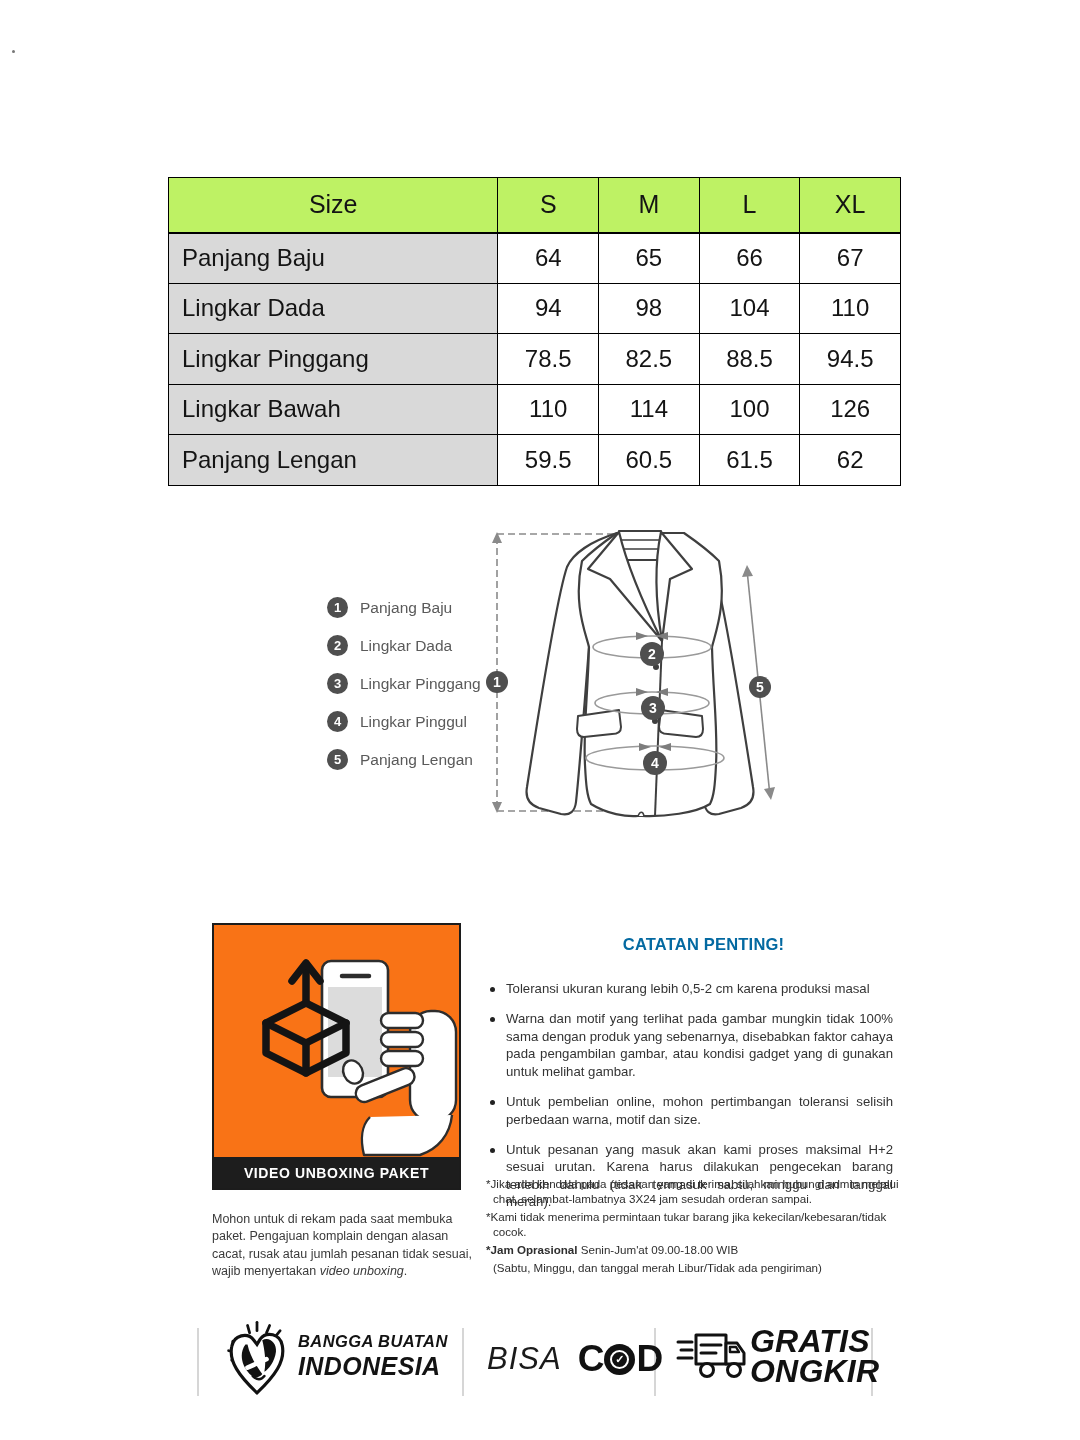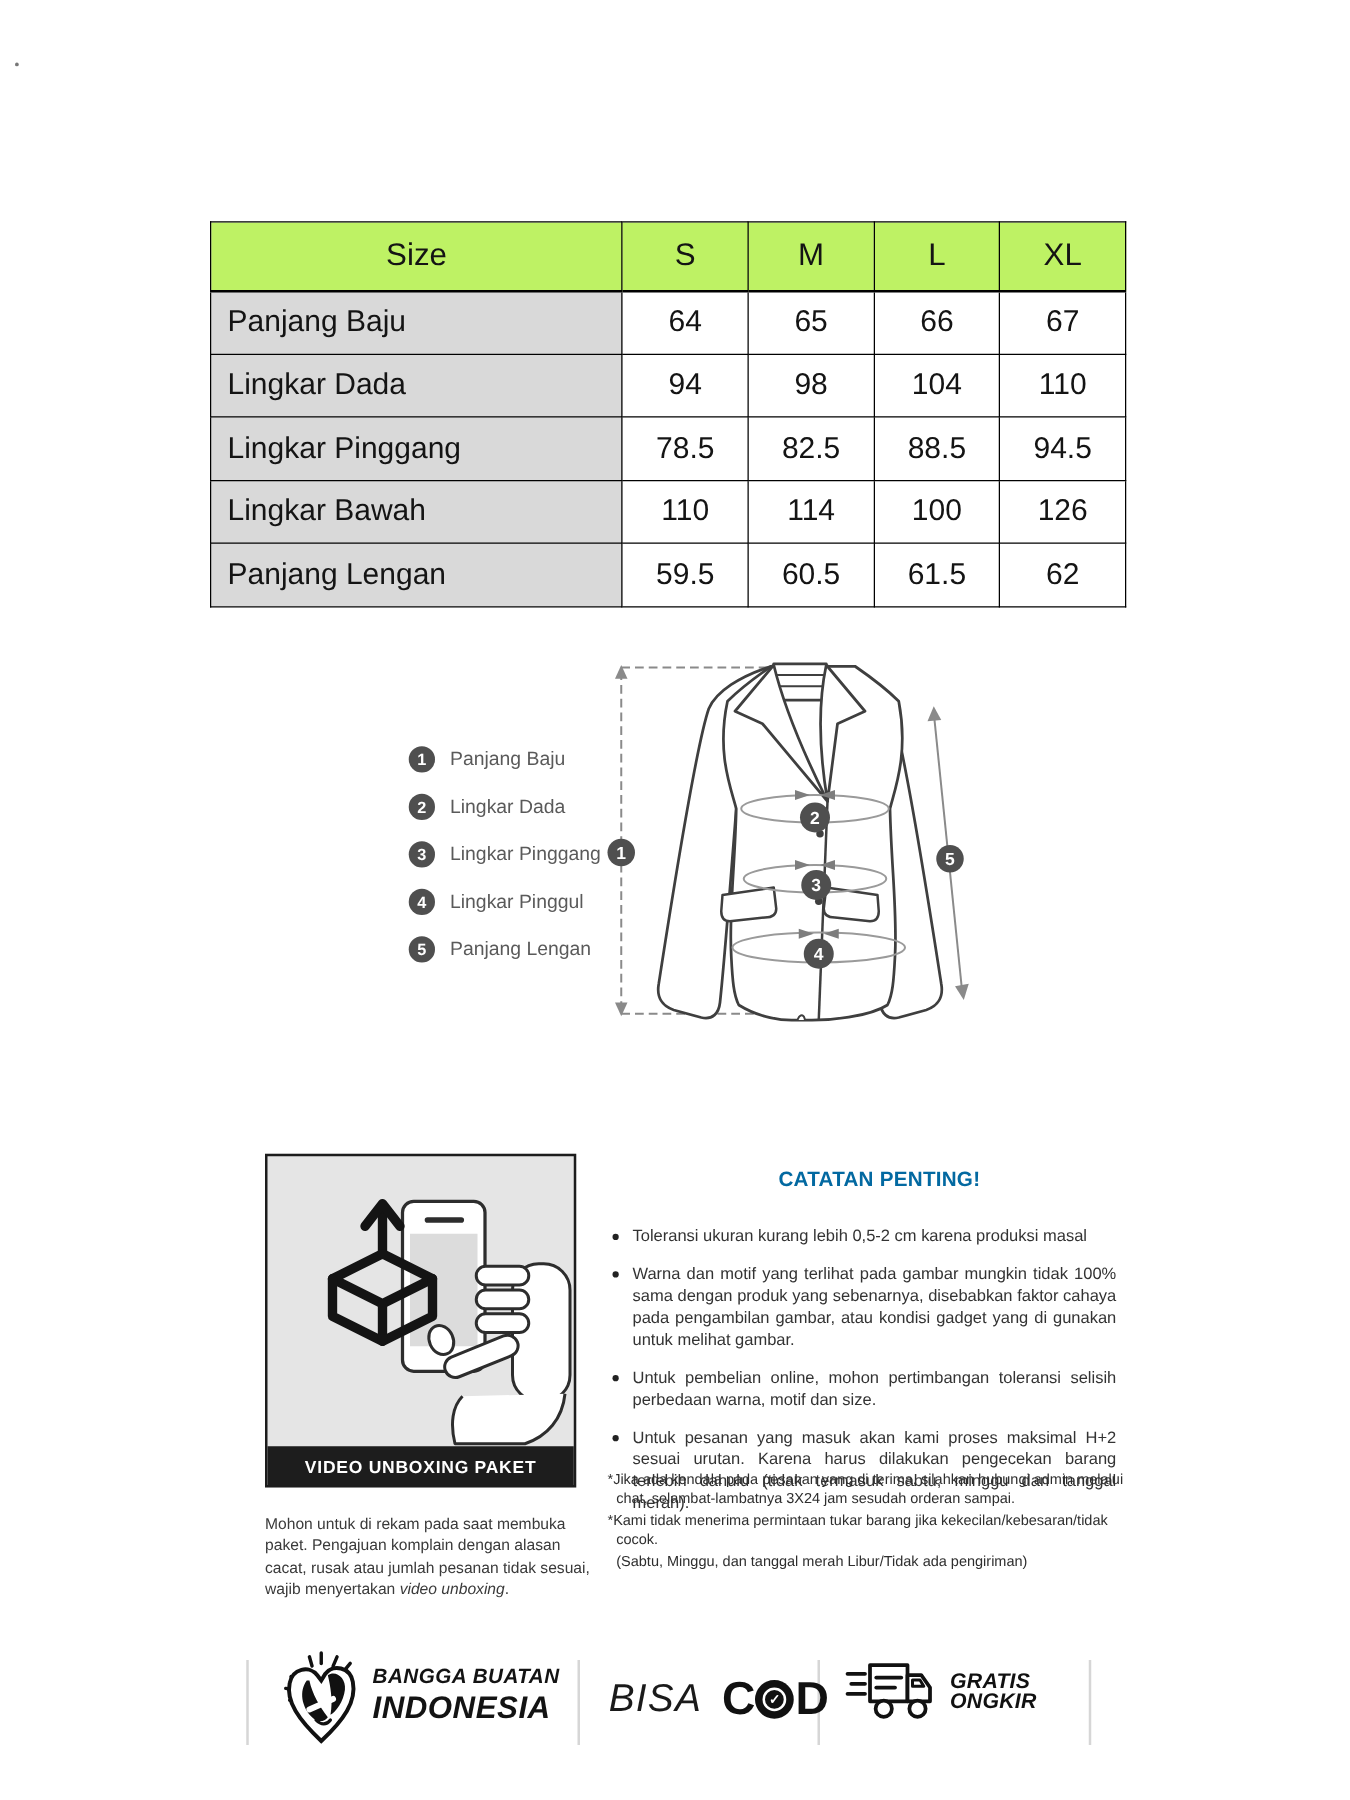--- a/index.html
+++ b/index.html
@@ -31,21 +31,21 @@
     width:21px; height:21px; border-radius:50%; background:#4f4f4f; color:#fff;
     font-size:13px; font-weight:bold; display:flex; align-items:center; justify-content:center; flex:0 0 21px;
   }
   .ltext { margin-left:12px; font-size:15.5px; color:#5a5a5a; }
 
   .jacket-svg { position:absolute; left:470px; top:515px; }
 
   
   .unboxing-box {
     position:absolute; left:212px; top:923px; width:249px; height:267px;
-    border:2.5px solid #1c1c1c; background:#e5e5e5;
+    border:2.5px solid #1c1c1c; background:#f97316;
   }
   .unboxing-caption {
     position:absolute; left:0; bottom:0; width:100%; height:31px; background:#1d1d1d;
     color:#fff; font-size:14px; font-weight:bold; letter-spacing:0.6px;
     display:flex; align-items:center; justify-content:center;
   }
   .unboxing-note {
     position:absolute; left:212px; top:1211px; width:262px;
     font-size:12.5px; line-height:1.38; color:#3a3a3a;
   }
@@ -78,21 +78,21 @@
   .cod-o {
     width:31px; height:31px; border-radius:50%; background:#111; margin:0 1px;
     display:flex; align-items:center; justify-content:center;
   }
   .cod-o-inner {
     width:19px; height:19px; border:2px solid #fff; border-radius:50%;
     display:flex; align-items:center; justify-content:center;
     color:#fff; font-size:11px; font-weight:bold;
   }
   .badge-gratis { left:676px; top:1326px; }
-  .gratis-text { margin-left:10px; font-style:italic; font-weight:900; color:#111; font-size:17px; line-height:0.95; letter-spacing:0.2px; }
+  .gratis-text { font-style:italic; font-weight:900; color:#111; font-size:32px; line-height:0.95; letter-spacing:0.2px; }
 </style>
 </head>
 <body>
 
 <div class="page">
   <div class="stray-dot"></div>
 
 
   <table class="size-table">
     <colgroup>
@@ -290,20 +290,21 @@
       <div class="bullet">
         <span class="dot"></span>
         <p>Untuk pesanan yang masuk akan kami proses maksimal H+2 sesuai urutan. Karena harus dilakukan pengecekan barang terlebih dahulu (tidak termasuk sabtu, minggu dan tanggal merah).</p>
       </div>
     </div>
   </div>
 
   <div class="footnotes">
     <p>*Jika ada kendala pada pesanan yang di terima, silahkan hubungi admin melalui chat, selambat-lambatnya 3X24 jam sesudah orderan sampai.</p>
     <p>*Kami tidak menerima permintaan tukar barang jika kekecilan/kebesaran/tidak cocok.</p>
+    <p><span class="b">*Jam Oprasional</span><span> Senin-Jum'at 09.00-18.00 WIB</span></p>
     <p class="paren">(Sabtu, Minggu, dan tanggal merah Libur/Tidak ada pengiriman)</p>
   </div>
 
   <div class="badge-divider" style="left:197px;"></div>
   <div class="badge-divider" style="left:462px;"></div>
   <div class="badge-divider" style="left:654px;"></div>
   <div class="badge-divider" style="left:871px;"></div>
 
   <div class="badge badge-bangga">
     <svg width="66" height="80" viewBox="0 0 62 76" xmlns="http://www.w3.org/2000/svg">

